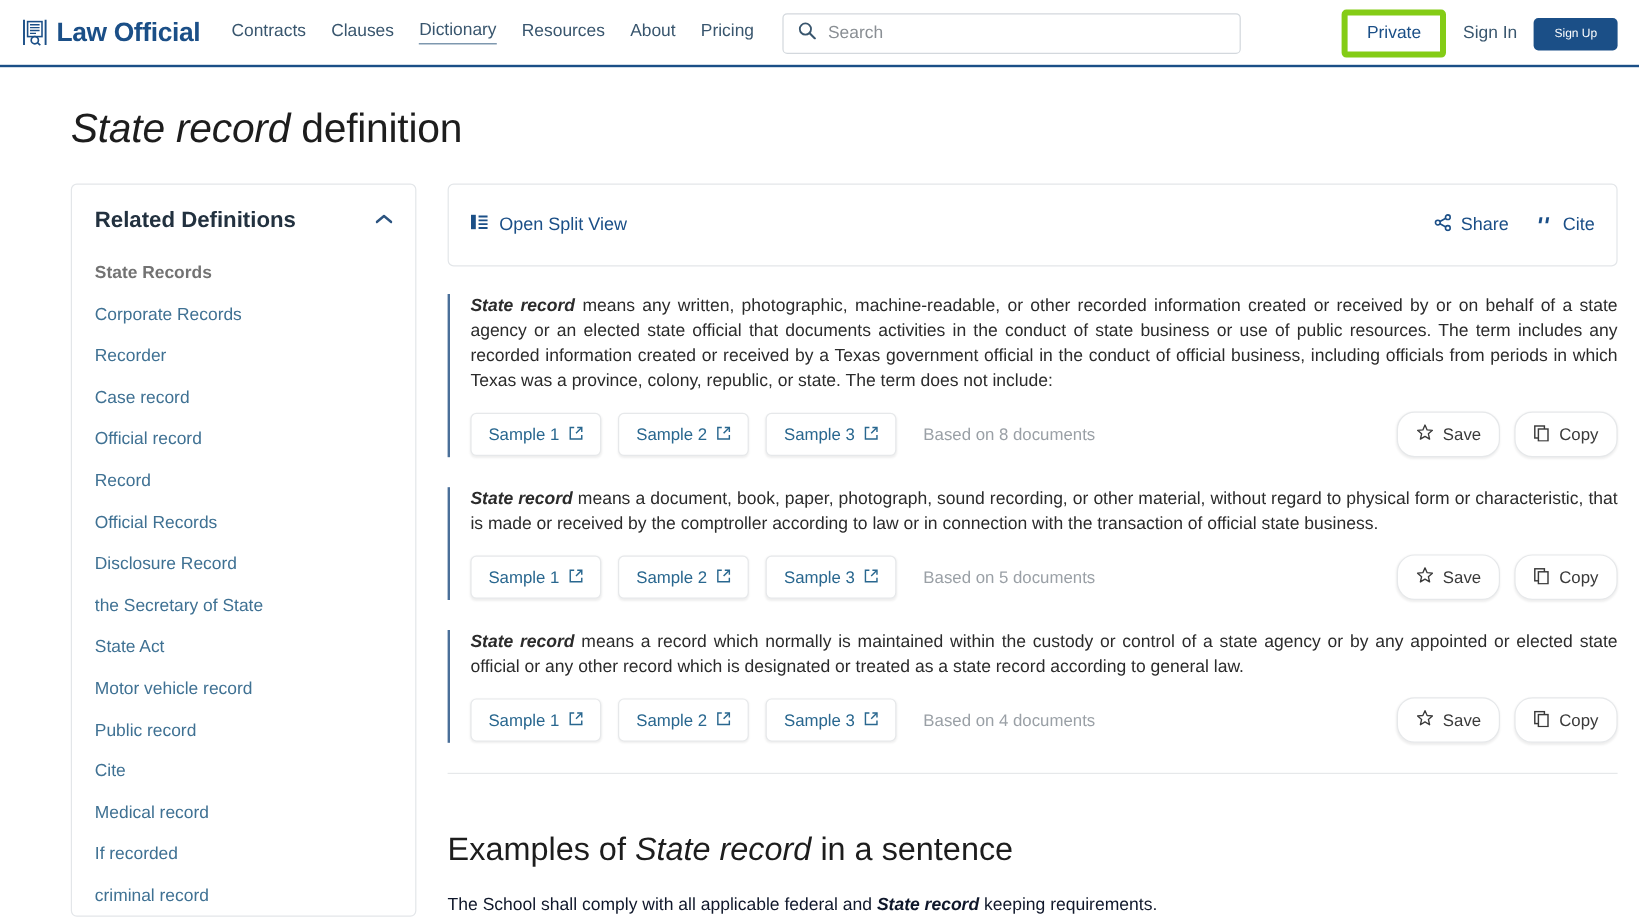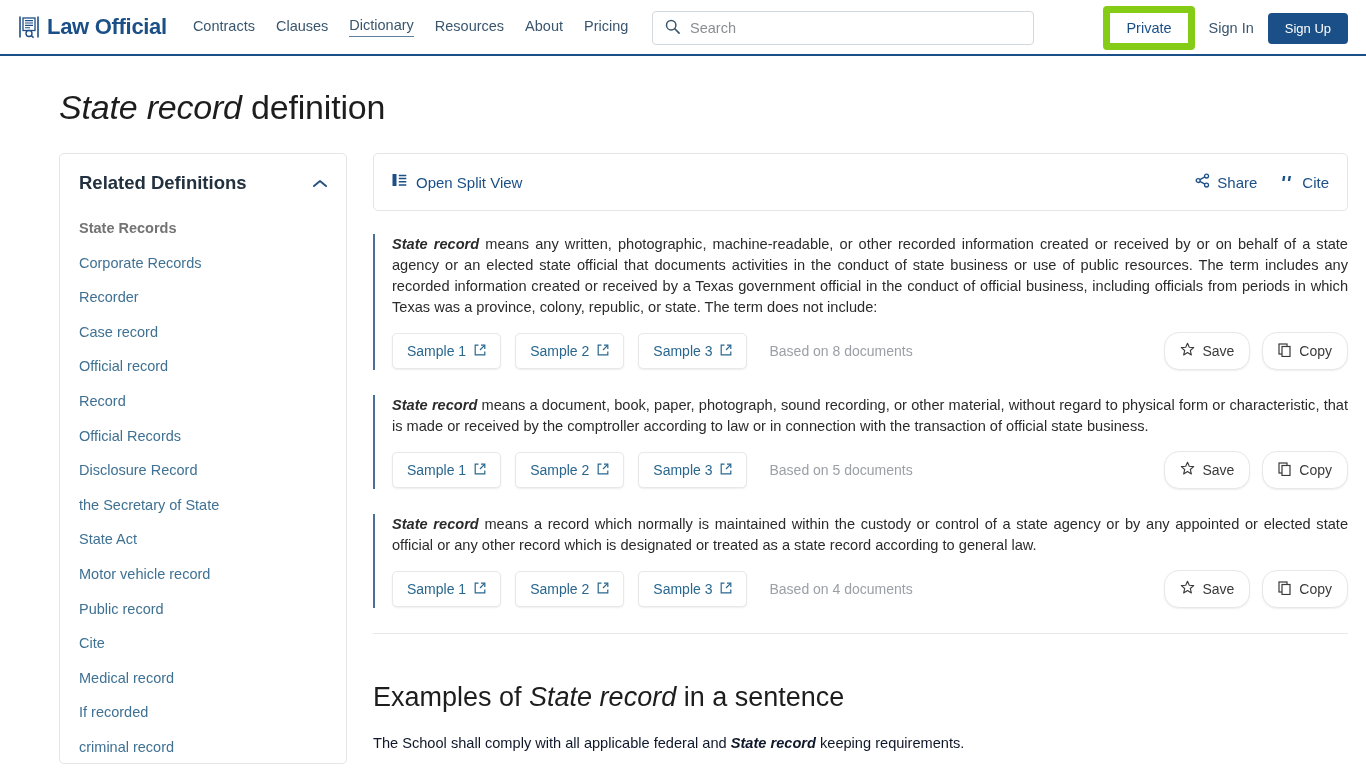--- a/index.html
+++ b/index.html
@@ -51,32 +51,32 @@
     font-family: "Liberation Sans", sans-serif;
     font-size: 14.5px; color: #2d2d2d; width: 100%;
   }
   .search-input::placeholder { color: #8a8f94; }
 
   .header-right {
     position: absolute; right: 18px; top: 0; height: 56px;
     display: flex; align-items: center; gap: 14px;
   }
   .btn-private {
-    border: 7px solid #84cc16; border-radius: 4px;
+    border: 5px solid #84cc16; border-radius: 4px;
     color: #1b4f87; background: #fff;
     font-size: 14.5px; padding: 7px 16px; cursor: pointer;
     font-family: "Liberation Sans", sans-serif;
   }
   .btn-signin {
     font-size: 14.5px; color: #39566e; cursor: pointer; background: none; border: none;
     font-family: "Liberation Sans", sans-serif;
   }
   .btn-signup {
     background: #1b4f87; color: #fff; border: none; border-radius: 4px;
-    font-size: 13px; padding: 8px 17px; cursor: pointer;
+    font-size: 10px; padding: 8px 17px; cursor: pointer;
     font-family: "Liberation Sans", sans-serif;
   }
 
   
   .page-title {
     font-size: 34px; font-weight: 400; color: #1d1d1d;
     margin: 32px 0 0 59px; letter-spacing: -0.2px;
   }
   .page-title .term { font-style: italic; }
 
@@ -103,21 +103,21 @@
     font-size: 14.5px; color: #3f7193; padding: 0 19px;
     line-height: 34.6px; cursor: pointer; white-space: nowrap;
   }
   .sidebar-item.current { color: #737373; font-weight: bold; }
 
   
   .main { flex: 1 1 auto; min-width: 0; }
 
   .toolbar {
     border: 1px solid #e3e6e9; border-radius: 5px;
-    height: 58px; background: #fff;
+    height: 69px; background: #fff;
     display: flex; align-items: center; justify-content: space-between;
     padding: 0 18px; margin-bottom: 23px;
   }
   .split-view { display: flex; align-items: center; gap: 9px; cursor: pointer; }
   .split-label { font-size: 15px; color: #1b4f87; }
   .toolbar-right { display: flex; align-items: center; gap: 24px; }
   .tool-btn { display: flex; align-items: center; gap: 7px; cursor: pointer; }
   .tool-label { font-size: 15px; color: #1b4f87; }
 
   

